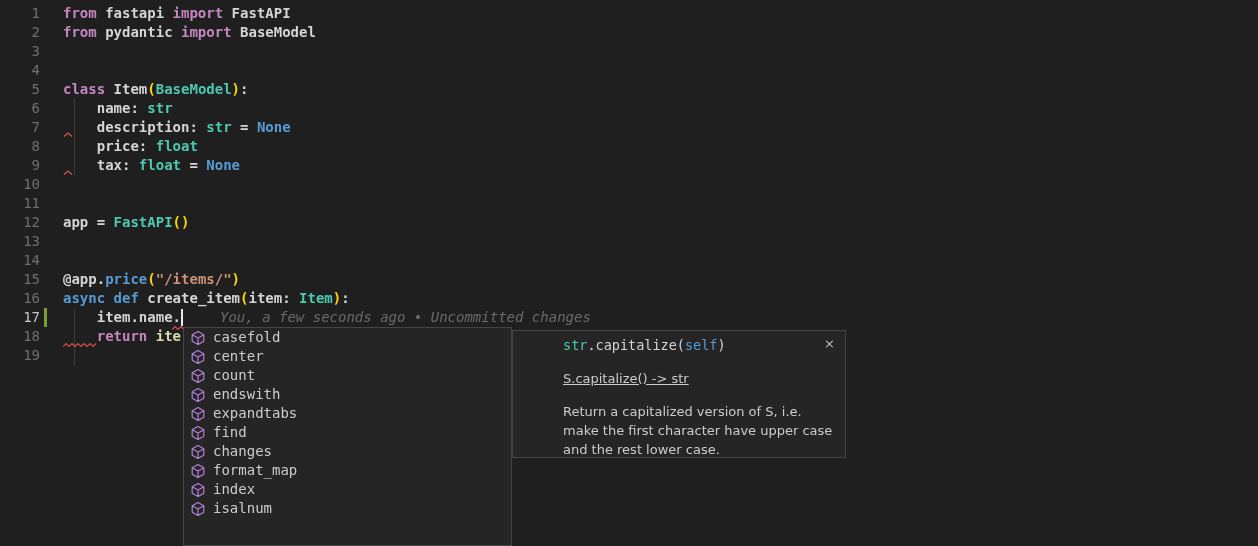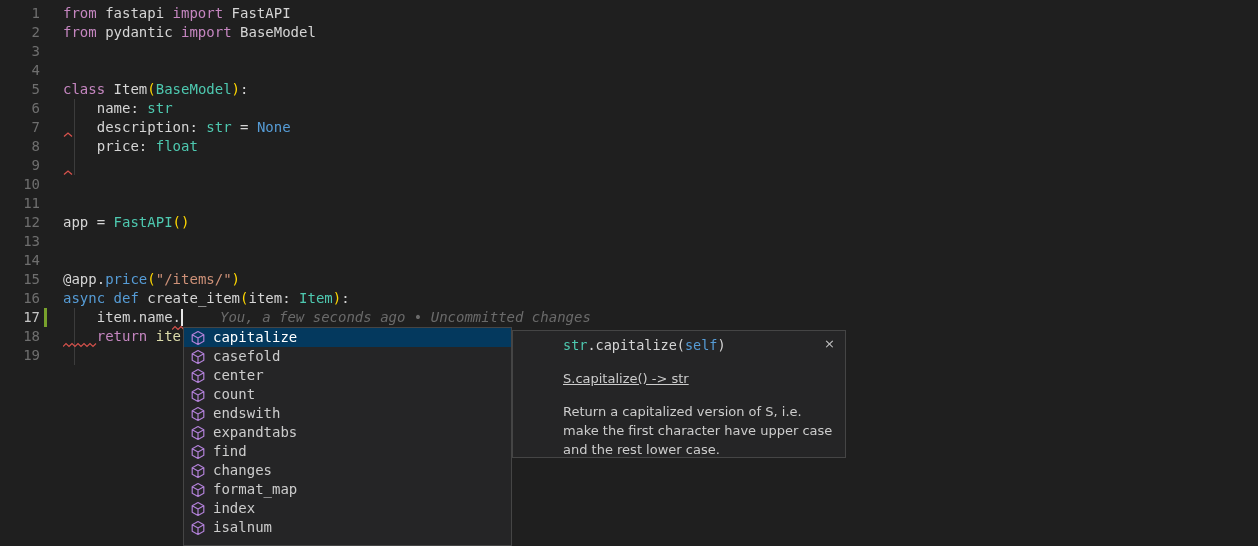--- a/index.html
+++ b/index.html
@@ -6,21 +6,21 @@
   .editor{
     position:relative;width:1258px;height:546px;overflow:hidden;
     background:var(--bg);
     font-family:"DejaVu Sans Mono","Liberation Mono",monospace;
     font-size:14px;line-height:19px;
   }
   #code-lines{position:absolute;left:0;top:4px;width:100%;}
   .line{height:19px;white-space:pre;display:flex;}
   .ln{display:inline-block;width:40px;text-align:right;color:var(--linenum);flex:0 0 40px;}
   .line.active .ln{color:var(--linenum-active);}
-  .lc{display:inline-block;margin-left:23px;color:var(--tx);}
+  .lc{display:inline-block;margin-left:23px;color:var(--tx);font-weight:bold;}
   .tk-kw{color:var(--kw);}   
   .tk-kw2{color:var(--kw2);} 
   .tk-cls{color:var(--cls);} 
   .tk-str{color:var(--str);} 
   .tk-br{color:var(--br);}   
   .tk-tx{color:var(--tx);}
   .tk-crm{color:var(--crm);} 
 
   .indent-guide{position:absolute;width:1px;background:var(--guide);}
   .g1{left:74px;top:99px;height:76px;}
@@ -67,21 +67,21 @@
 
   <div id="code-lines">
       <div class="line"><span class="ln">1</span><span class="lc"><span class="tk-kw">from</span><span class="tk-tx"> fastapi </span><span class="tk-kw">import</span><span class="tk-tx"> FastAPI</span></span></div>
       <div class="line"><span class="ln">2</span><span class="lc"><span class="tk-kw">from</span><span class="tk-tx"> pydantic </span><span class="tk-kw">import</span><span class="tk-tx"> BaseModel</span></span></div>
       <div class="line"><span class="ln">3</span><span class="lc"></span></div>
       <div class="line"><span class="ln">4</span><span class="lc"></span></div>
       <div class="line"><span class="ln">5</span><span class="lc"><span class="tk-kw">class</span><span class="tk-tx"> Item</span><span class="tk-br">(</span><span class="tk-cls">BaseModel</span><span class="tk-br">)</span><span class="tk-tx">:</span></span></div>
       <div class="line"><span class="ln">6</span><span class="lc"><span class="tk-tx">    name: </span><span class="tk-cls">str</span></span></div>
       <div class="line"><span class="ln">7</span><span class="lc"><span class="tk-tx">    description: </span><span class="tk-cls">str</span><span class="tk-tx"> = </span><span class="tk-kw2">None</span></span></div>
       <div class="line"><span class="ln">8</span><span class="lc"><span class="tk-tx">    price: </span><span class="tk-cls">float</span></span></div>
-      <div class="line"><span class="ln">9</span></div>
+      <div class="line"><span class="ln">9</span><span class="lc"><span class="tk-tx">    tax: </span><span class="tk-cls">float</span><span class="tk-tx"> = </span><span class="tk-kw2">None</span></span></div>
       <div class="line"><span class="ln">10</span><span class="lc"></span></div>
       <div class="line"><span class="ln">11</span><span class="lc"></span></div>
       <div class="line"><span class="ln">12</span><span class="lc"><span class="tk-tx">app = </span><span class="tk-cls">FastAPI</span><span class="tk-br">(</span><span class="tk-br">)</span></span></div>
       <div class="line"><span class="ln">13</span><span class="lc"></span></div>
       <div class="line"><span class="ln">14</span><span class="lc"></span></div>
       <div class="line"><span class="ln">15</span><span class="lc"><span class="tk-tx">@app.</span><span class="tk-kw2">price</span><span class="tk-br">(</span><span class="tk-str">"/items/"</span><span class="tk-br">)</span></span></div>
       <div class="line"><span class="ln">16</span><span class="lc"><span class="tk-kw2">async</span><span class="tk-tx"> </span><span class="tk-kw2">def</span><span class="tk-tx"> create_item</span><span class="tk-br">(</span><span class="tk-tx">item: </span><span class="tk-cls">Item</span><span class="tk-br">)</span><span class="tk-tx">:</span></span></div>
       <div class="line active"><span class="ln">17</span><span class="lc"><span class="tk-tx">    item.name.</span></span></div>
       <div class="line"><span class="ln">18</span><span class="lc"><span class="tk-tx">    </span><span class="tk-kw">return</span><span class="tk-tx"> </span><span class="tk-crm">ite</span></span></div>
       <div class="line"><span class="ln">19</span><span class="lc"></span></div>
@@ -110,28 +110,20 @@
       </svg>
   </div>
   <div class="squiggle" style="left:63px;top:342px">
     <svg width="34" height="6" viewBox="0 0 34 6">
         <path d="M0 4.5 L3 1.5 L6 4.5 L9 1.5 L12 4.5 L15 1.5 L18 4.5 L21 1.5 L24 4.5 L27 1.5 L30 4.5 L33 1.5" fill="none" stroke="#d6524c" stroke-width="1.2"></path>
       </svg>
   </div>
 
   <div class="suggest">
     <div id="completion-list">
-        <div class="srow selected">
-    <span class="sicon">
-      <svg width="16" height="16" viewBox="0 0 16 16">
-        <path d="M8 1.5 L13.8 4.8 V11.2 L8 14.5 L2.2 11.2 V4.8 Z M2.2 4.8 L8 8.1 L13.8 4.8 M8 8.1 V14.5" fill="none" stroke="#b180d7" stroke-width="1.2" stroke-linejoin="round"></path>
-      </svg>
-    </span>
-    <span class="slabel">capitalize</span>
-  </div>
         <div class="srow">
     <span class="sicon">
       <svg width="16" height="16" viewBox="0 0 16 16">
         <path d="M8 1.5 L13.8 4.8 V11.2 L8 14.5 L2.2 11.2 V4.8 Z M2.2 4.8 L8 8.1 L13.8 4.8 M8 8.1 V14.5" fill="none" stroke="#b180d7" stroke-width="1.2" stroke-linejoin="round"></path>
       </svg>
     </span>
     <span class="slabel">casefold</span>
   </div>
         <div class="srow">
     <span class="sicon">

